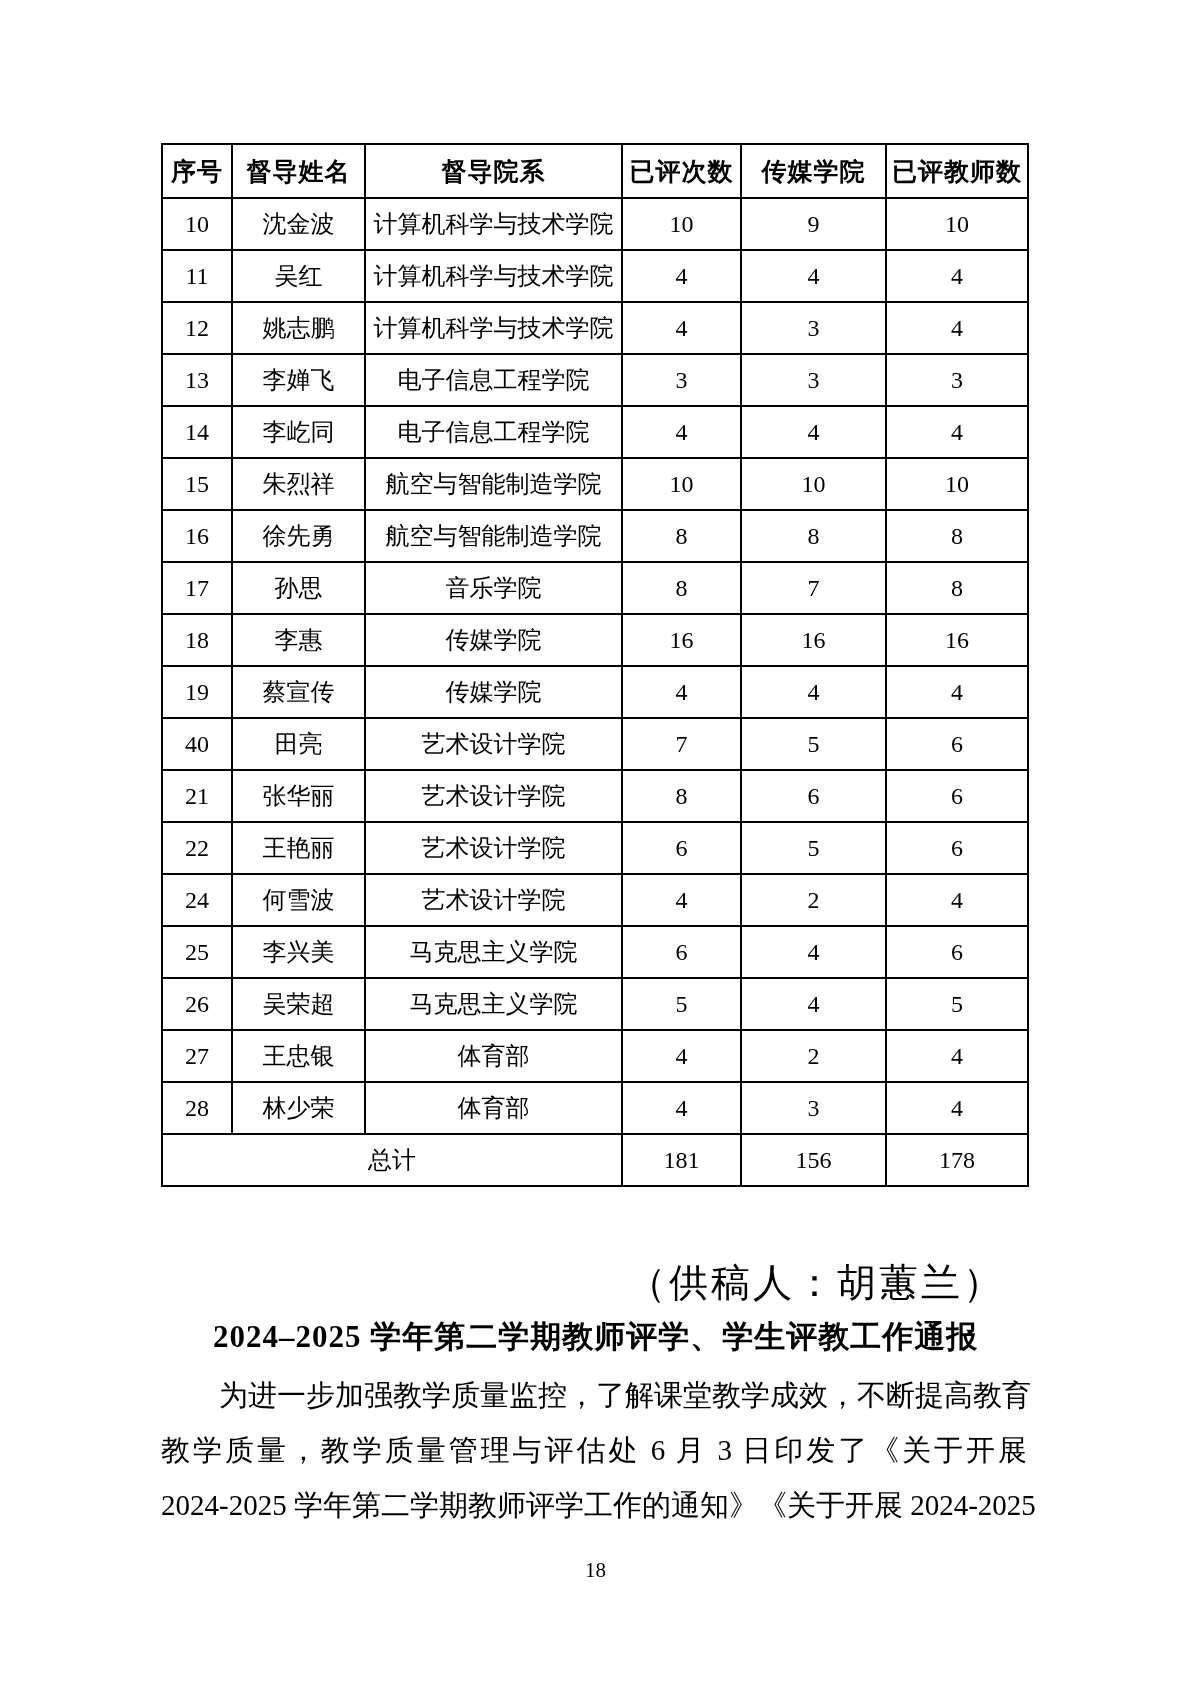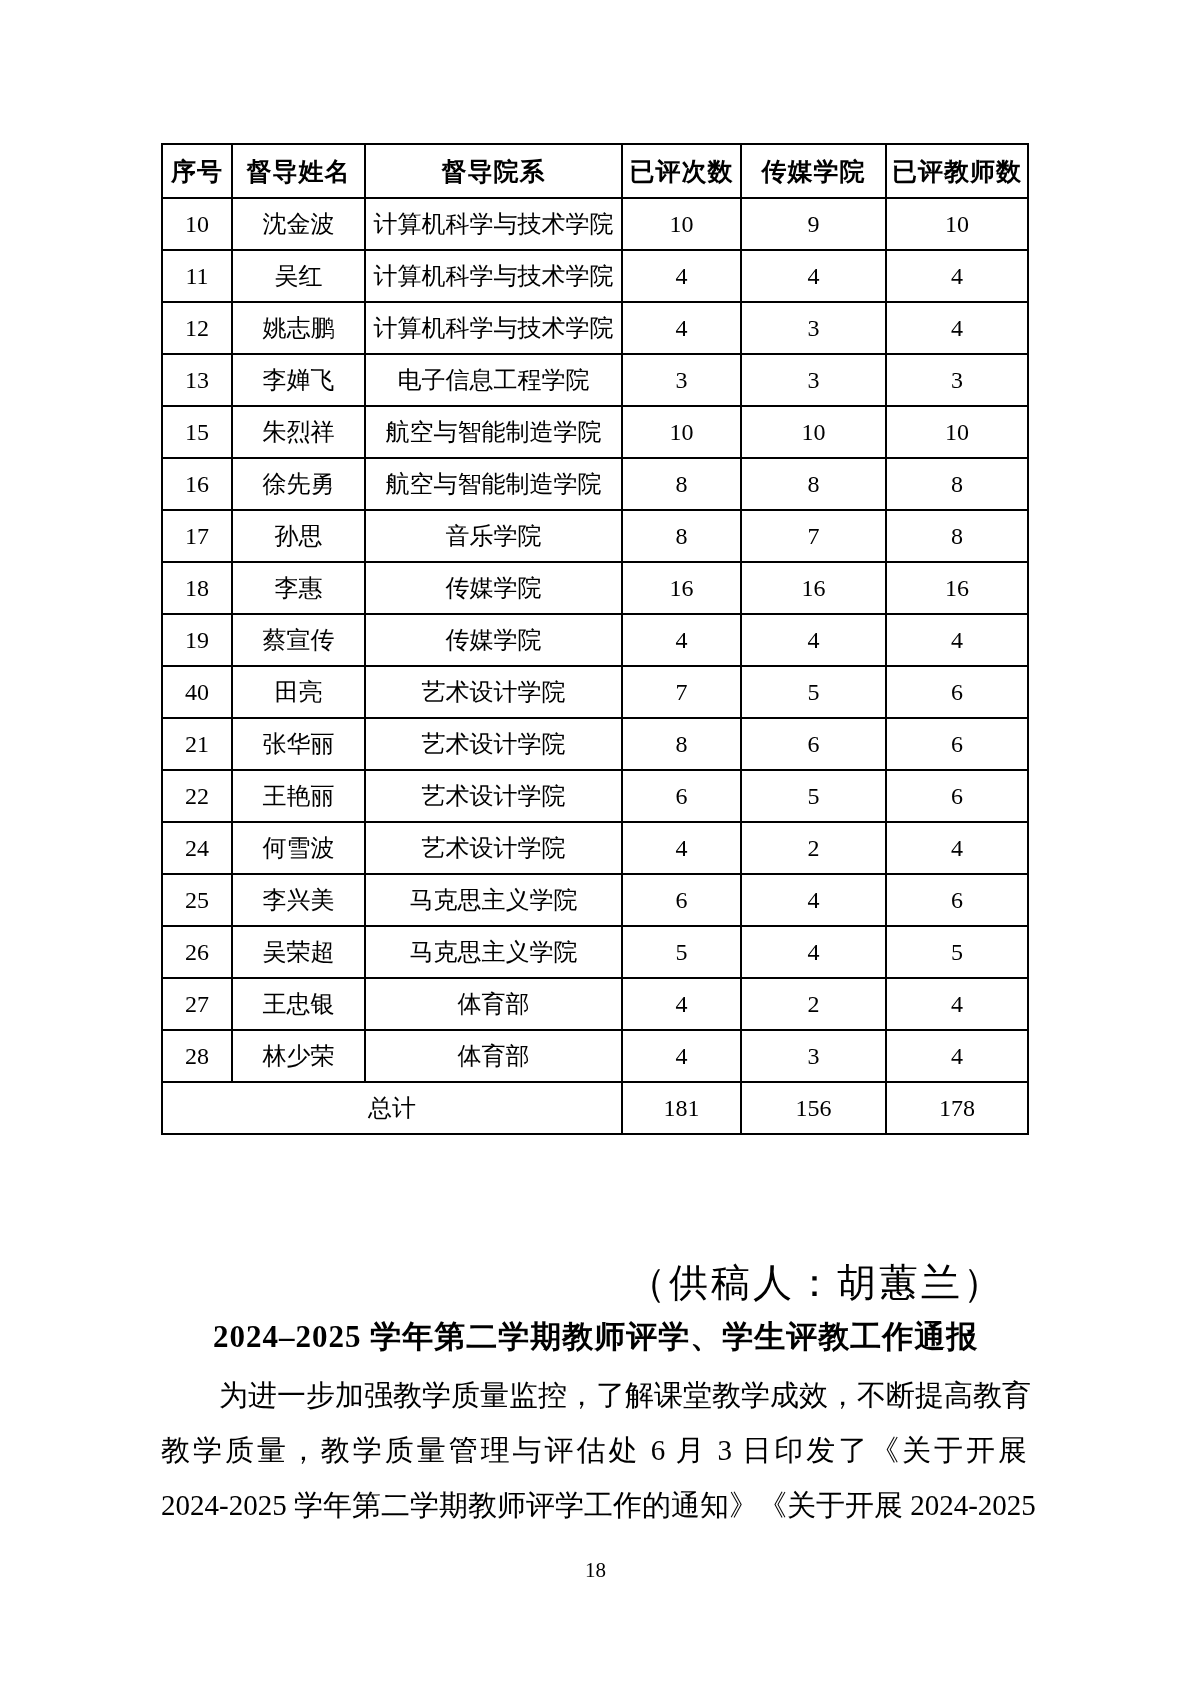--- a/index.html
+++ b/index.html
@@ -148,20 +148,28 @@
         </tr>
         <tr>
           <td>13</td>
           <td>李婵飞</td>
           <td>电子信息工程学院</td>
           <td>3</td>
           <td>3</td>
           <td>3</td>
         </tr>
         <tr>
+          <td>14</td>
+          <td>李屹同</td>
+          <td>电子信息工程学院</td>
+          <td>4</td>
+          <td>4</td>
+          <td>4</td>
+        </tr>
+        <tr>
           <td>15</td>
           <td>朱烈祥</td>
           <td>航空与智能制造学院</td>
           <td>10</td>
           <td>10</td>
           <td>10</td>
         </tr>
         <tr>
           <td>16</td>
           <td>徐先勇</td>

